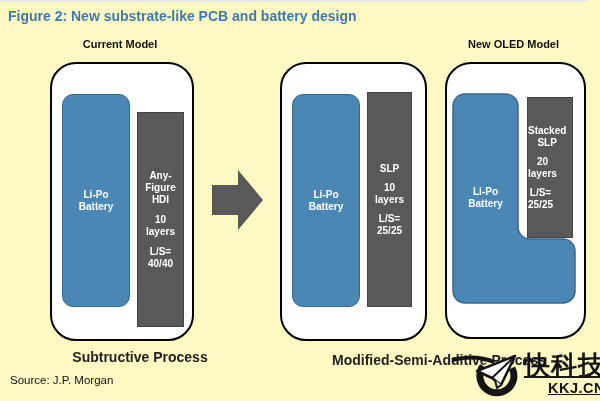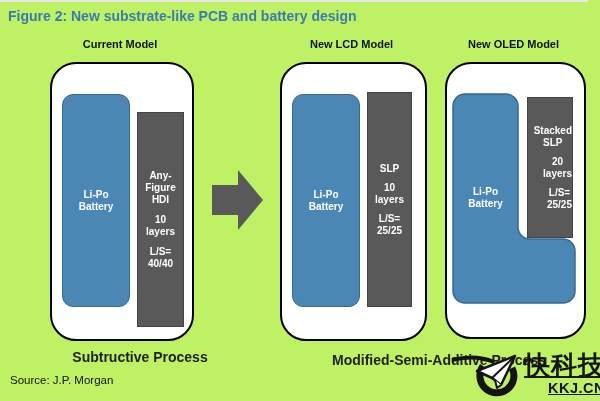--- a/index.html
+++ b/index.html
@@ -1,35 +1,35 @@
 <!DOCTYPE html>
 <html><head>
 <meta charset="utf-8">
 <style>
   html,body{margin:0;padding:0;background:#fff;}
   #canvas{
-    position:relative;width:600px;height:401px;background:#bef264;overflow:hidden;
+    position:relative;width:600px;height:401px;background:#fef9c3;overflow:hidden;
     font-family:"Liberation Sans","DejaVu Sans",sans-serif;color:#1a1a1a;
   }
   .abs{position:absolute;}
   #top-rule{left:0;top:0;width:588px;height:2px;background:#e9e9e9;}
   #figure-title{left:8px;top:8px;width:560px;font-size:14px;font-weight:bold;color:#3e7ab0;}
   .model-label{top:38px;font-size:11px;font-weight:bold;text-align:center;color:#111;}
   .phone{border:2px solid #000;border-radius:26px;background:#fff;}
   .battery{
     background:#4a87b5;border:1px solid #39688e;border-radius:11px;
     display:flex;flex-direction:column;align-items:center;justify-content:center;
   }
   .pcb{
     background:#595959;border:1px solid #444;
     display:flex;flex-direction:column;align-items:center;justify-content:center;
   }
   .wtxt{color:#fff;font-size:10px;font-weight:bold;line-height:12px;text-align:center;}
   .pcb-group span{display:block;}
-  .pcb.g1{gap:8px;margin-top:20px;} .pcb.g2{gap:7px;} .pcb-col{gap:7px;display:flex;flex-direction:column;align-items:flex-end;}
+  .pcb.g1{gap:8px;margin-top:20px;} .pcb.g2{gap:7px;} .pcb-col{gap:7px;display:flex;flex-direction:column;align-items:flex-start;}
   #arrow-right{
     left:212px;top:170px;width:51px;height:60px;background:#595959;
     clip-path:polygon(0% 25%,51% 25%,51% 0%,100% 50%,51% 100%,51% 75%,0% 75%);
   }
   .process-label{font-size:14px;font-weight:bold;text-align:center;color:#222;}
   #source-caption{left:10px;top:374px;font-size:11.5px;color:#111;}
   #site-logo{left:474px;top:350px;width:124px;height:50px;display:flex;align-items:flex-start;text-decoration:underline;}
   #logo-text{display:flex;flex-direction:column;align-items:flex-end;margin-left:2px;}
   #logo-cjk{font-size:26px;line-height:30px;font-weight:bold;color:#141414;letter-spacing:1px;white-space:nowrap;}
   #logo-domain{font-size:14.5px;line-height:15px;font-weight:bold;color:#141414;letter-spacing:0.5px;margin-top:1px;}
@@ -38,21 +38,20 @@
 </head>
 <body>
 
 <div id="canvas">
 
   <div class="abs" id="top-rule"></div>
 
   <div class="abs" id="figure-title">Figure 2: New substrate-like PCB and battery design</div>
 
   <div class="abs model-label" style="left:50px;width:140px;">Current Model</div>
-  <div class="abs model-label" style="left:280px;width:143px;">New LCD Model</div>
   <div class="abs model-label" style="left:445px;width:137px;">New OLED Model</div>
 
   <div class="abs phone" style="left:50px;top:62px;width:140px;height:275px;">
     <div class="abs battery" style="left:10px;top:30px;width:66px;height:211px;">
       <span class="wtxt">Li-Po</span>
       <span class="wtxt">Battery</span>
     </div>
     <div class="abs pcb g1" style="left:85px;top:28px;width:45px;height:213px;">
       <div class="pcb-group wtxt">
         <span>Any-</span>

